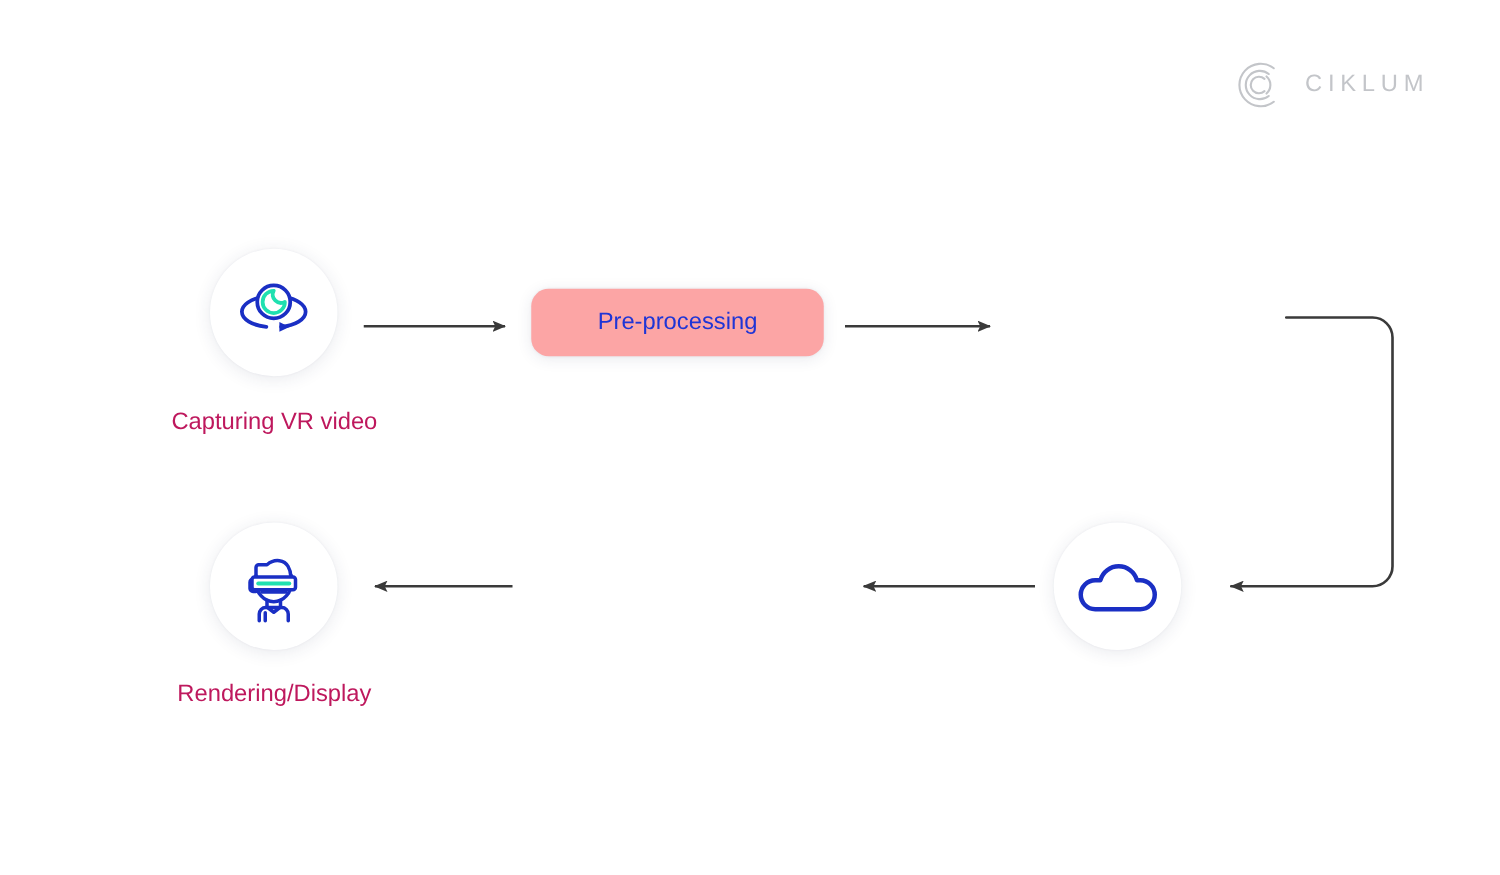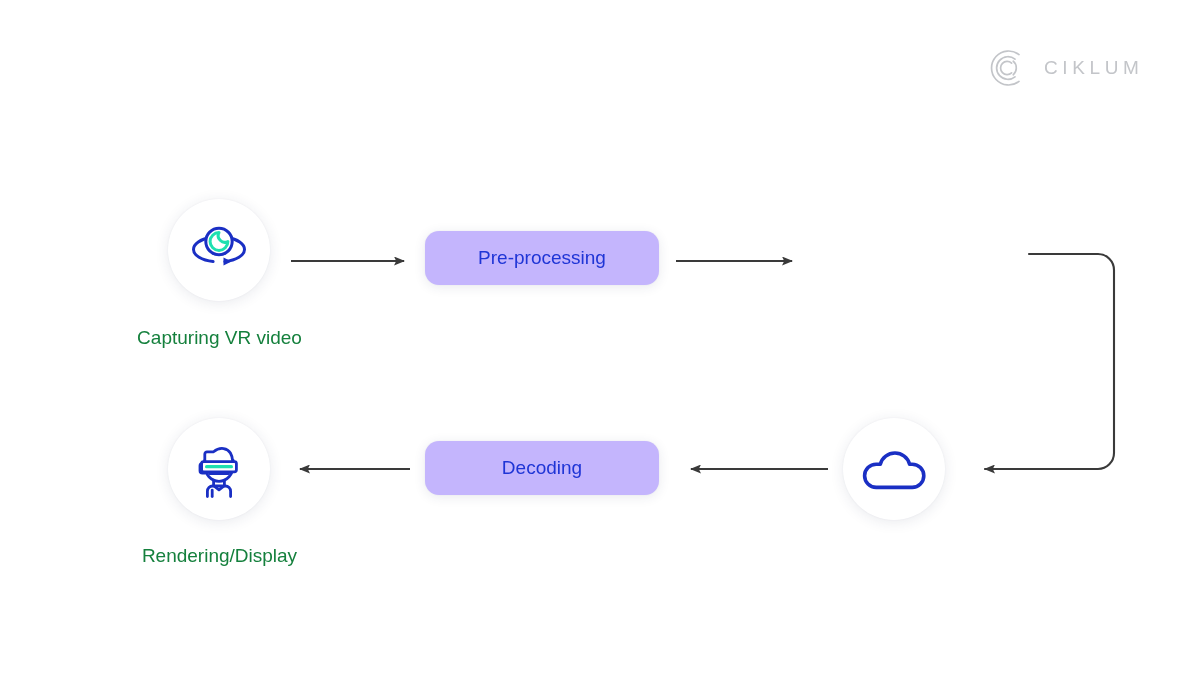--- a/index.html
+++ b/index.html
@@ -63,35 +63,35 @@
   .node-icon svg { display: block; }
 
   #capture-node { left: 168px; top: 199px; }
   #render-node  { left: 168px; top: 418px; }
   #network-node { left: 843px; top: 418px; }
 
   
   .node-caption {
     position: absolute;
     font-size: 19px;
-    color: #15803d;
+    color: #be185d;
     white-space: nowrap;
     text-align: center;
     font-family: "Liberation Sans", sans-serif;
   }
   #capture-caption { left: 131px; top: 327px; width: 177px; }
   #render-caption  { left: 131px; top: 545px; width: 177px; }
   #network-caption { left: 806px; top: 545px; width: 177px; }
 
   
   .pill {
     position: absolute;
     height: 54px;
     border-radius: 14px;
-    background: #c4b5fd;
+    background: #fca5a5;
     box-shadow: 0 2px 12px rgba(40, 50, 90, 0.10),
                 0 0 2px rgba(40, 50, 90, 0.05);
     display: flex;
     align-items: center;
     justify-content: center;
     font-size: 19px;
     color: #1f35d6;
     font-family: "Liberation Sans", sans-serif;
     white-space: nowrap;
   }
@@ -169,21 +169,20 @@
 
 
   <div class="node-icon" id="network-node">
     <span>
       <svg width="68" height="50" viewBox="0 0 68 50" fill="none" aria-hidden="true">
         <path d="M20.3 20.2A15.2 15.2 0 0 1 49.6 20.2h2.6a11.6 11.6 0 0 1 0 23.2H16.2a11.6 11.6 0 0 1 0-23.2z" stroke="#1a2fc4" stroke-width="3.6" stroke-linejoin="round" fill="#ffffff"></path>
       </svg>
     </span>
   </div>
 
-  <div class="pill" id="pill-decoding">Decoding</div>
 
   <div class="node-icon" id="render-node">
     <span>
       <svg width="64" height="64" viewBox="0 0 64 64" fill="none" aria-hidden="true">
         <g stroke="#1a2fc4" stroke-width="2.8" fill="none" stroke-linejoin="round" stroke-linecap="round">
 
           <path d="M17.8 23.5V17c0-1.2 1-2.2 2.2-2.2h6.6c6.6-5.6 14.2-3.4 16.8 1.2 1.8 3.2 2.2 5.2 2.2 7.6"></path>
 
           <path d="M17.8 23.5v5.2c0 8.6 6.3 15.6 14.2 15.6s14.2-7 14.2-15.6v-5.2"></path>
 

